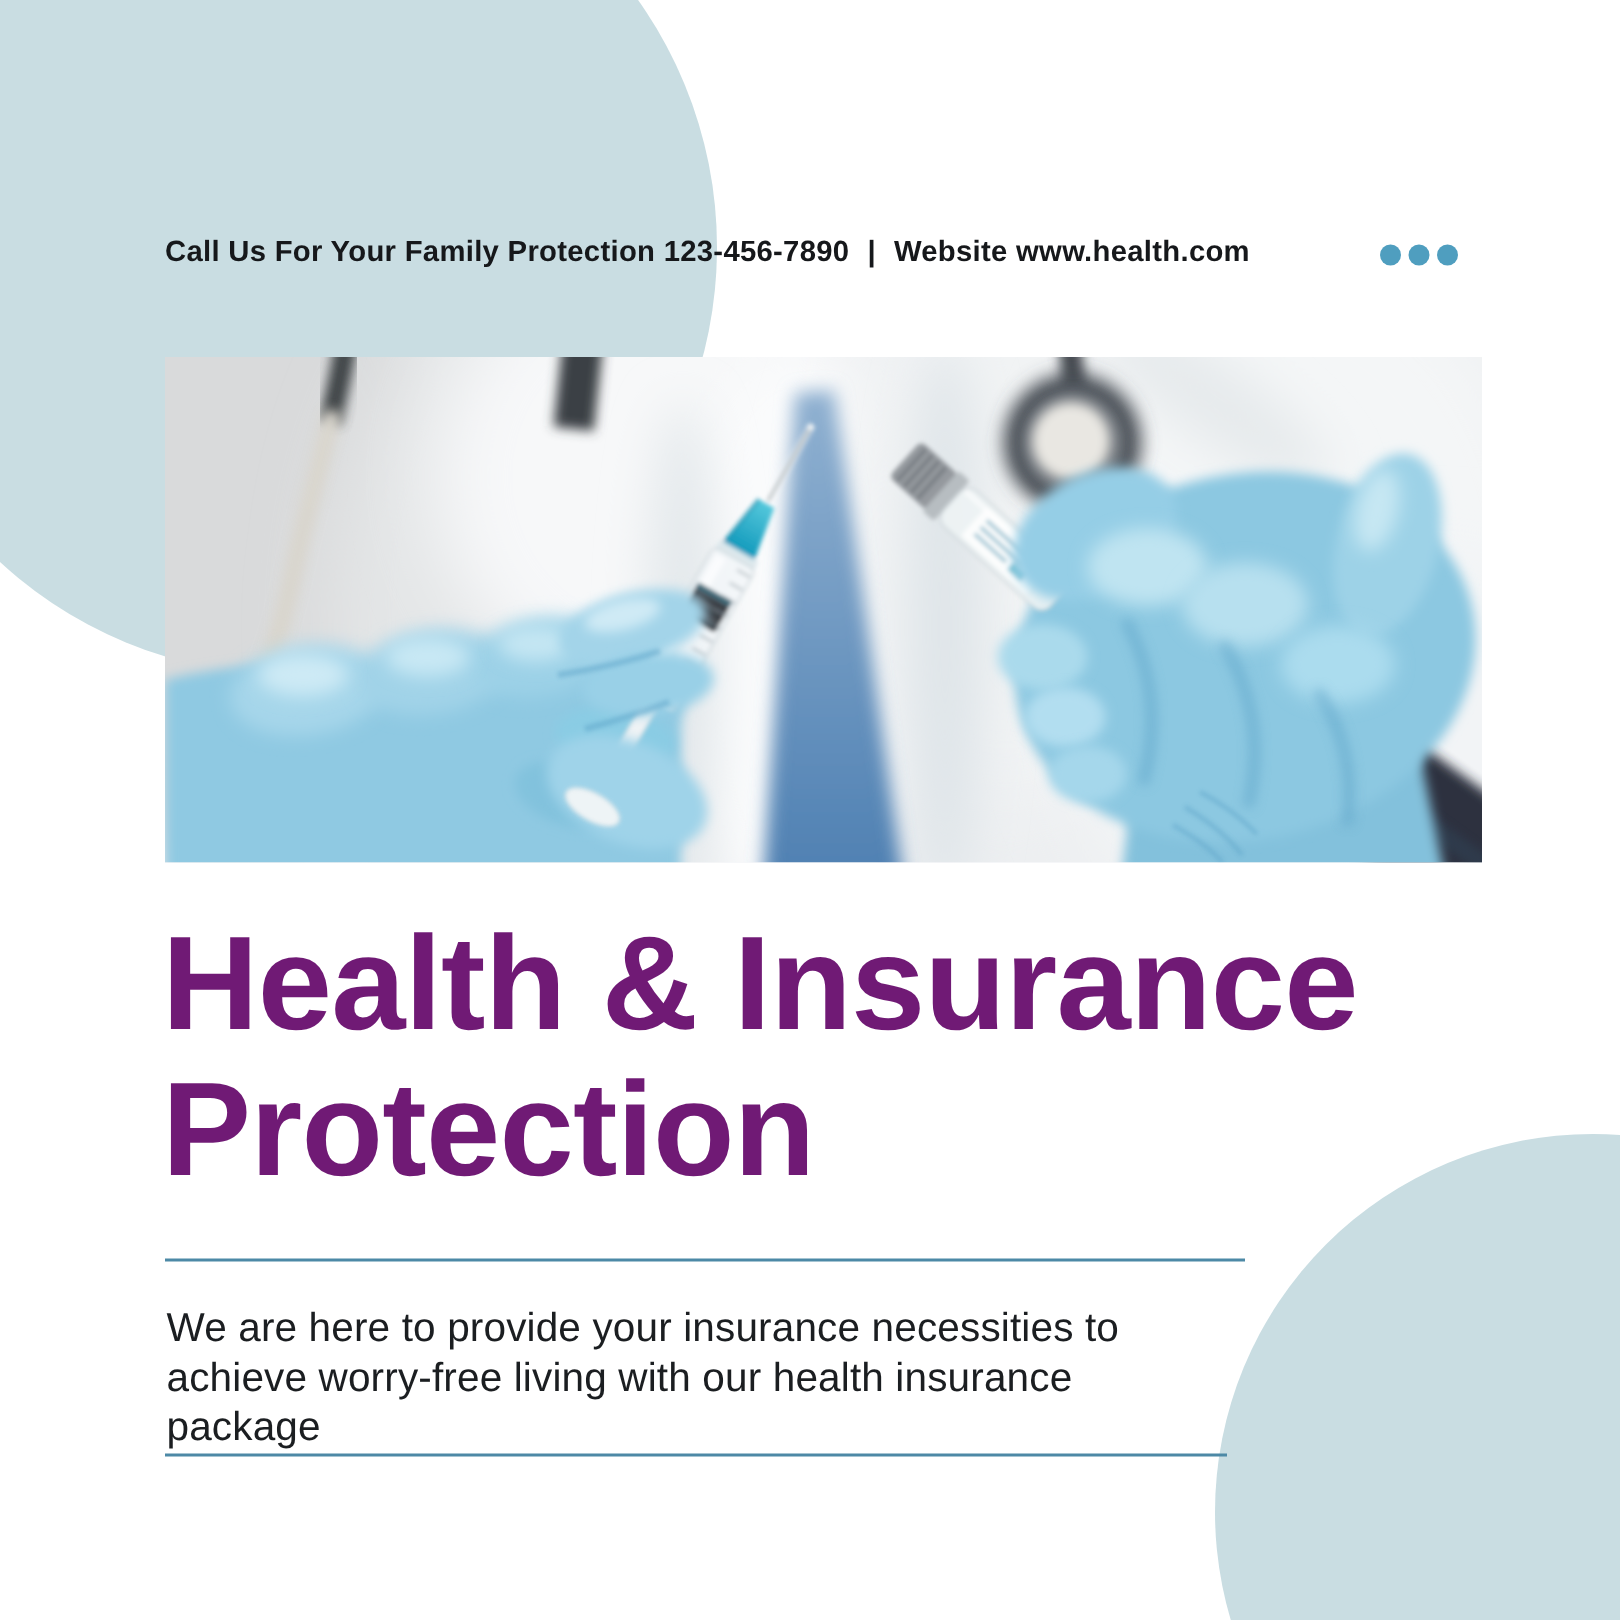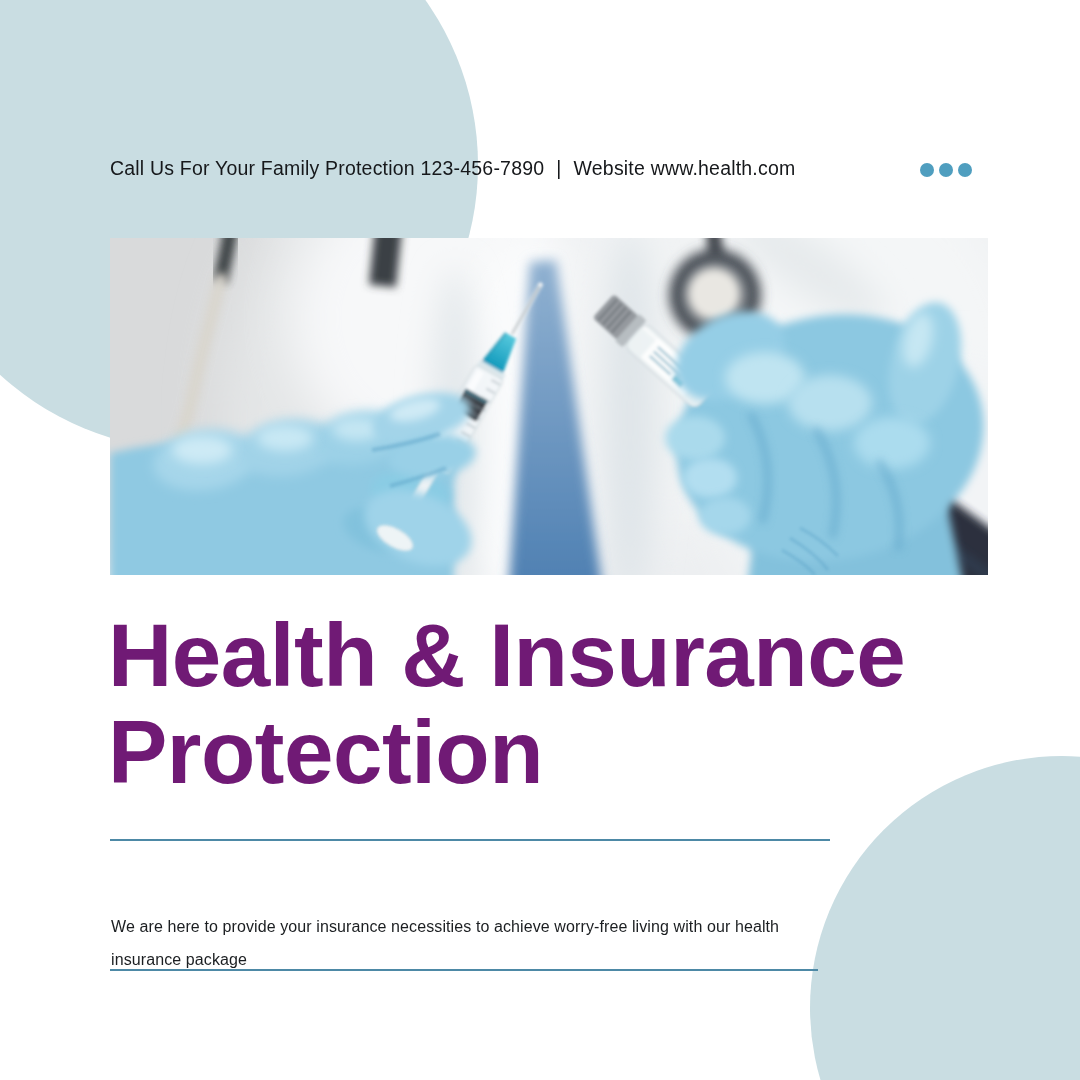--- a/index.html
+++ b/index.html
@@ -6,41 +6,41 @@
   .canvas{
     position:relative;width:1080px;height:1080px;background:#ffffff;
     overflow:hidden;font-family:"Liberation Sans",sans-serif;
   }
   .decor-circle{position:absolute;border-radius:50%;background:#c9dde2;}
   .circle-top-left{left:-92px;top:-120px;width:570px;height:570px;}
   .circle-bottom-right{left:810px;top:756px;width:504px;height:504px;}
 
   .contact{
     position:absolute;left:110px;top:157px;display:flex;gap:12px;align-items:baseline;
-    font-size:19.5px;font-weight:400;color:#16181b;letter-spacing:.2px;white-space:nowrap;
+    font-size:19.5px;font-weight:700;color:#16181b;letter-spacing:.2px;white-space:nowrap;
   }
   .dots{position:absolute;left:920px;top:163px;display:flex;gap:5px;}
   .dots span{width:14px;height:14px;border-radius:50%;background:#4f9ebf;display:block;}
 
   .hero{
     position:absolute;left:110px;top:238px;width:878px;height:337px;overflow:hidden;
     background:#edeff1;
   }
   .hero svg{display:block;width:878px;height:337px;}
 
   .title{
     position:absolute;left:108px;top:607px;color:#701a75;font-weight:700;
     font-size:89px;line-height:97px;letter-spacing:-.5px;white-space:nowrap;
   }
   .divider{position:absolute;height:2px;background:#4d89a6;}
   .divider-1{left:110px;top:839px;width:720px;}
   .divider-2{left:110px;top:969px;width:708px;}
   .desc{
-    position:absolute;left:111px;top:910px;width:690px;
-    font-size:16px;line-height:33px;color:#1b1e21;letter-spacing:.1px;
+    position:absolute;left:111px;top:869px;width:690px;
+    font-size:27px;line-height:33px;color:#1b1e21;letter-spacing:.1px;
   }
 </style>
 </head>
 <body>
 
 <div class="canvas">
 
   <div class="decor-circle circle-top-left"></div>
   <div class="decor-circle circle-bottom-right"></div>
 

